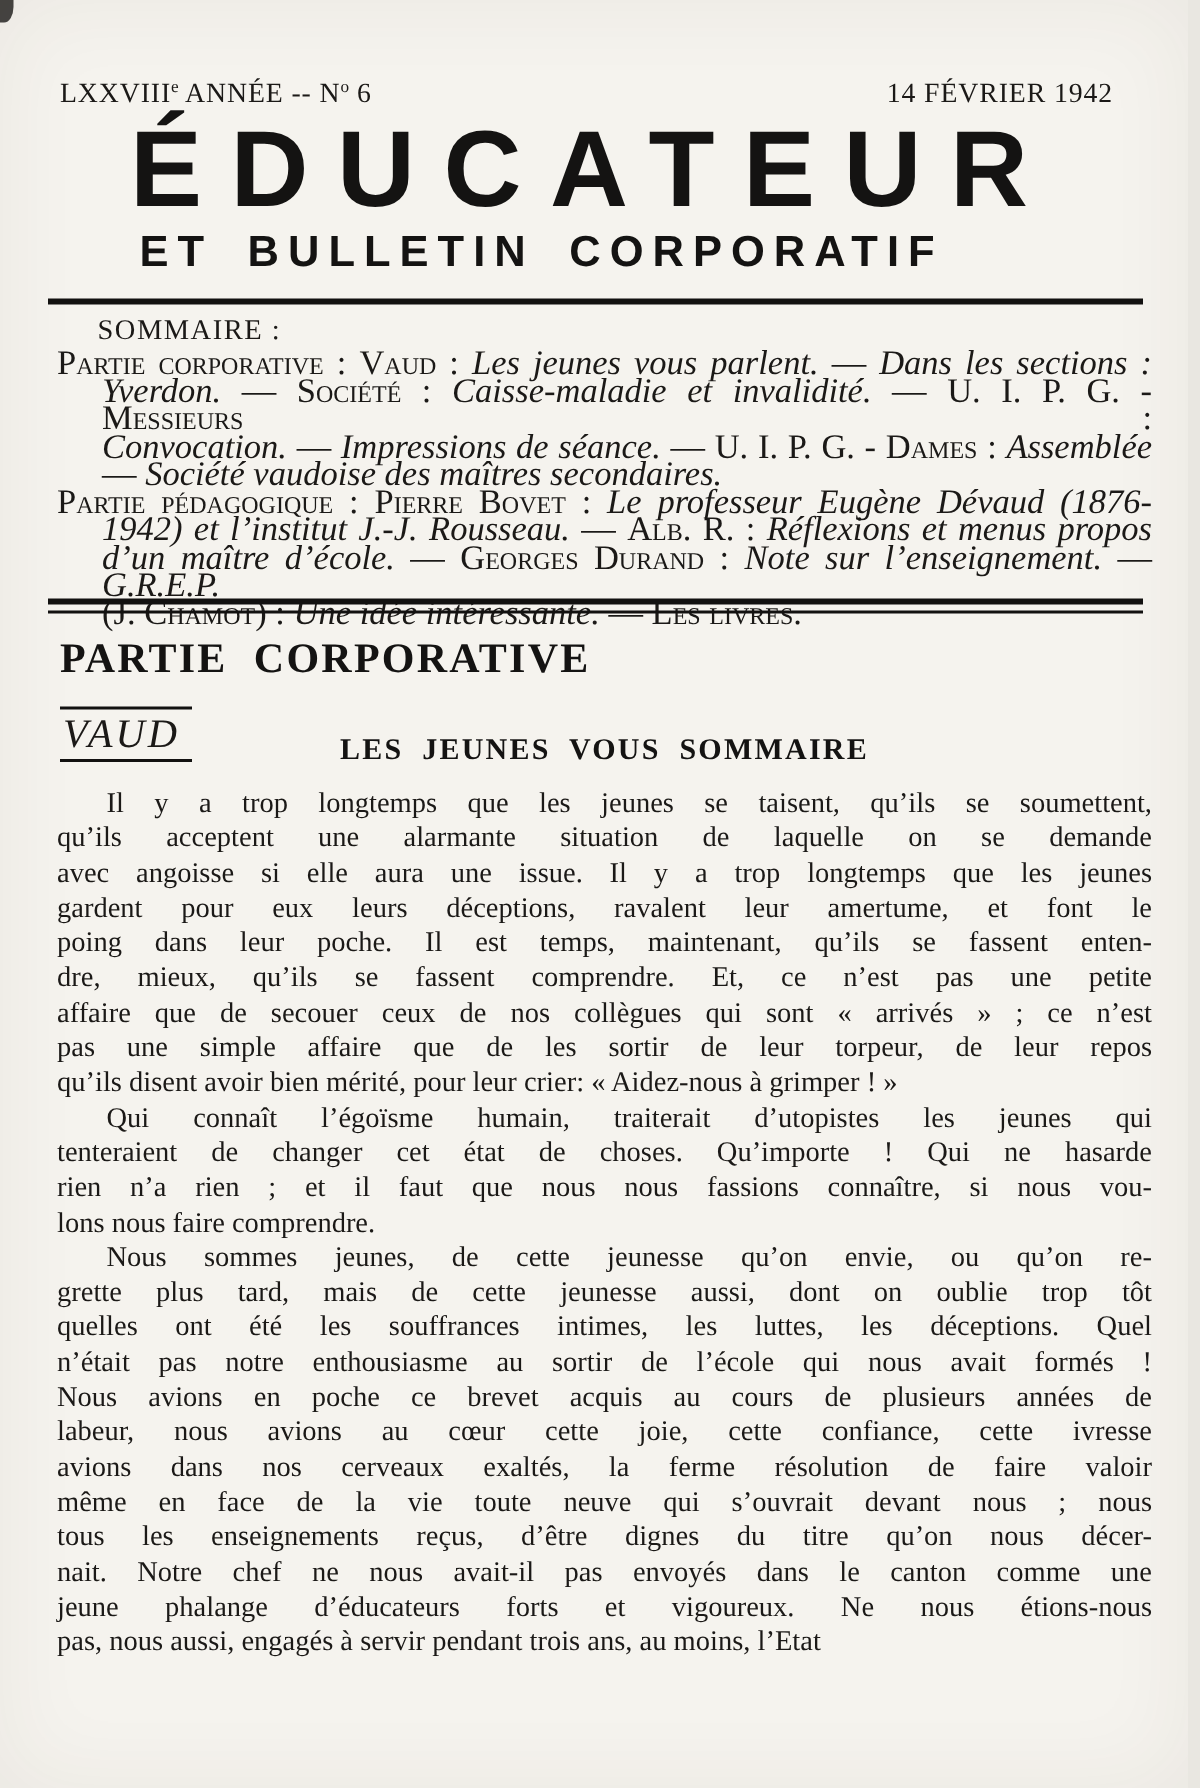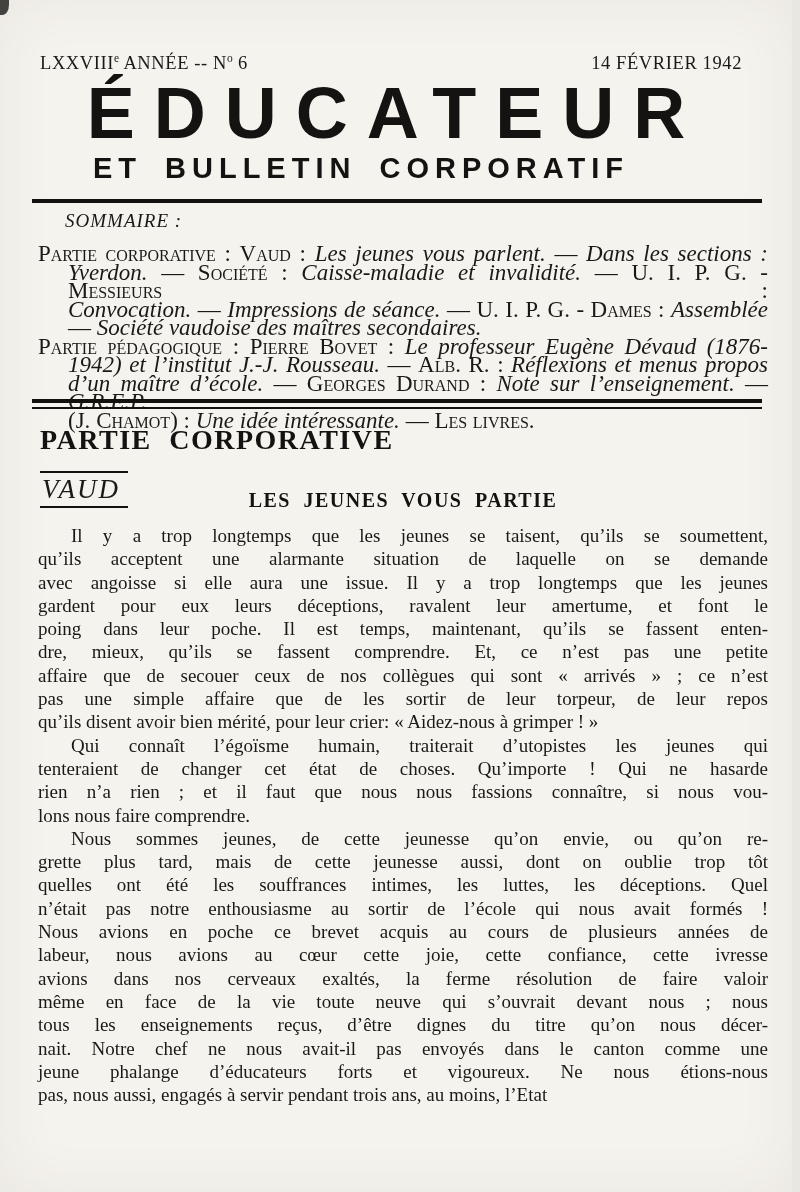--- a/index.html
+++ b/index.html
@@ -58,21 +58,21 @@
   .rule-double{
     position:absolute;top:399px;left:32px;right:30px;height:4px;
     border-top:4px solid var(--rule);
     border-bottom:2px solid var(--rule);
   }
 
   
   .sommaire{position:absolute;top:209px;left:38px;width:730px;}
   .sommaire-label{
     font-size:19px;line-height:24px;letter-spacing:1px;
-    padding-left:27px;margin-bottom:12px;font-style:italic;
+    padding-left:27px;margin-bottom:0;
   }
   .sommaire-entry{font-size:23px;line-height:18.5px;}
   .sommaire-entry .line{text-align:justify;text-align-last:justify;}
   .sommaire-entry .line.cont{padding-left:30px;}
   .sommaire-entry .line.end{text-align-last:left;}
   .sc{font-variant:small-caps;}
   .i{font-style:italic;}
   .sup{font-size:.62em;vertical-align:super;}
 
   
@@ -138,21 +138,21 @@
         <div class="line cont end"><span>(J. </span><span class="sc">Chamot</span><span>) : </span><span class="i">Une idée intéressante.</span><span> — </span><span class="sc">Les livres.</span></div>
       </div>
   </div>
 
   <div class="rule-double"></div>
 
   <div class="section-heading">PARTIE CORPORATIVE</div>
 
   <div class="kicker-row">
     <span class="kicker">VAUD</span>
-    <div class="article-title">LES JEUNES VOUS PARTIE</div>
+    <div class="article-title">LES JEUNES VOUS SOMMAIRE</div>
   </div>
 
   <div class="article-body">
       <div class="paragraph">
         <div class="line first">Il y a trop longtemps que les jeunes se taisent, qu’ils se soumettent,</div>
         <div class="line">qu’ils acceptent une alarmante situation de laquelle on se demande</div>
         <div class="line">avec angoisse si elle aura une issue. Il y a trop longtemps que les jeunes</div>
         <div class="line">gardent pour eux leurs déceptions, ravalent leur amertume, et font le</div>
         <div class="line">poing dans leur poche. Il est temps, maintenant, qu’ils se fassent enten-</div>
         <div class="line">dre, mieux, qu’ils se fassent comprendre. Et, ce n’est pas une petite</div>

